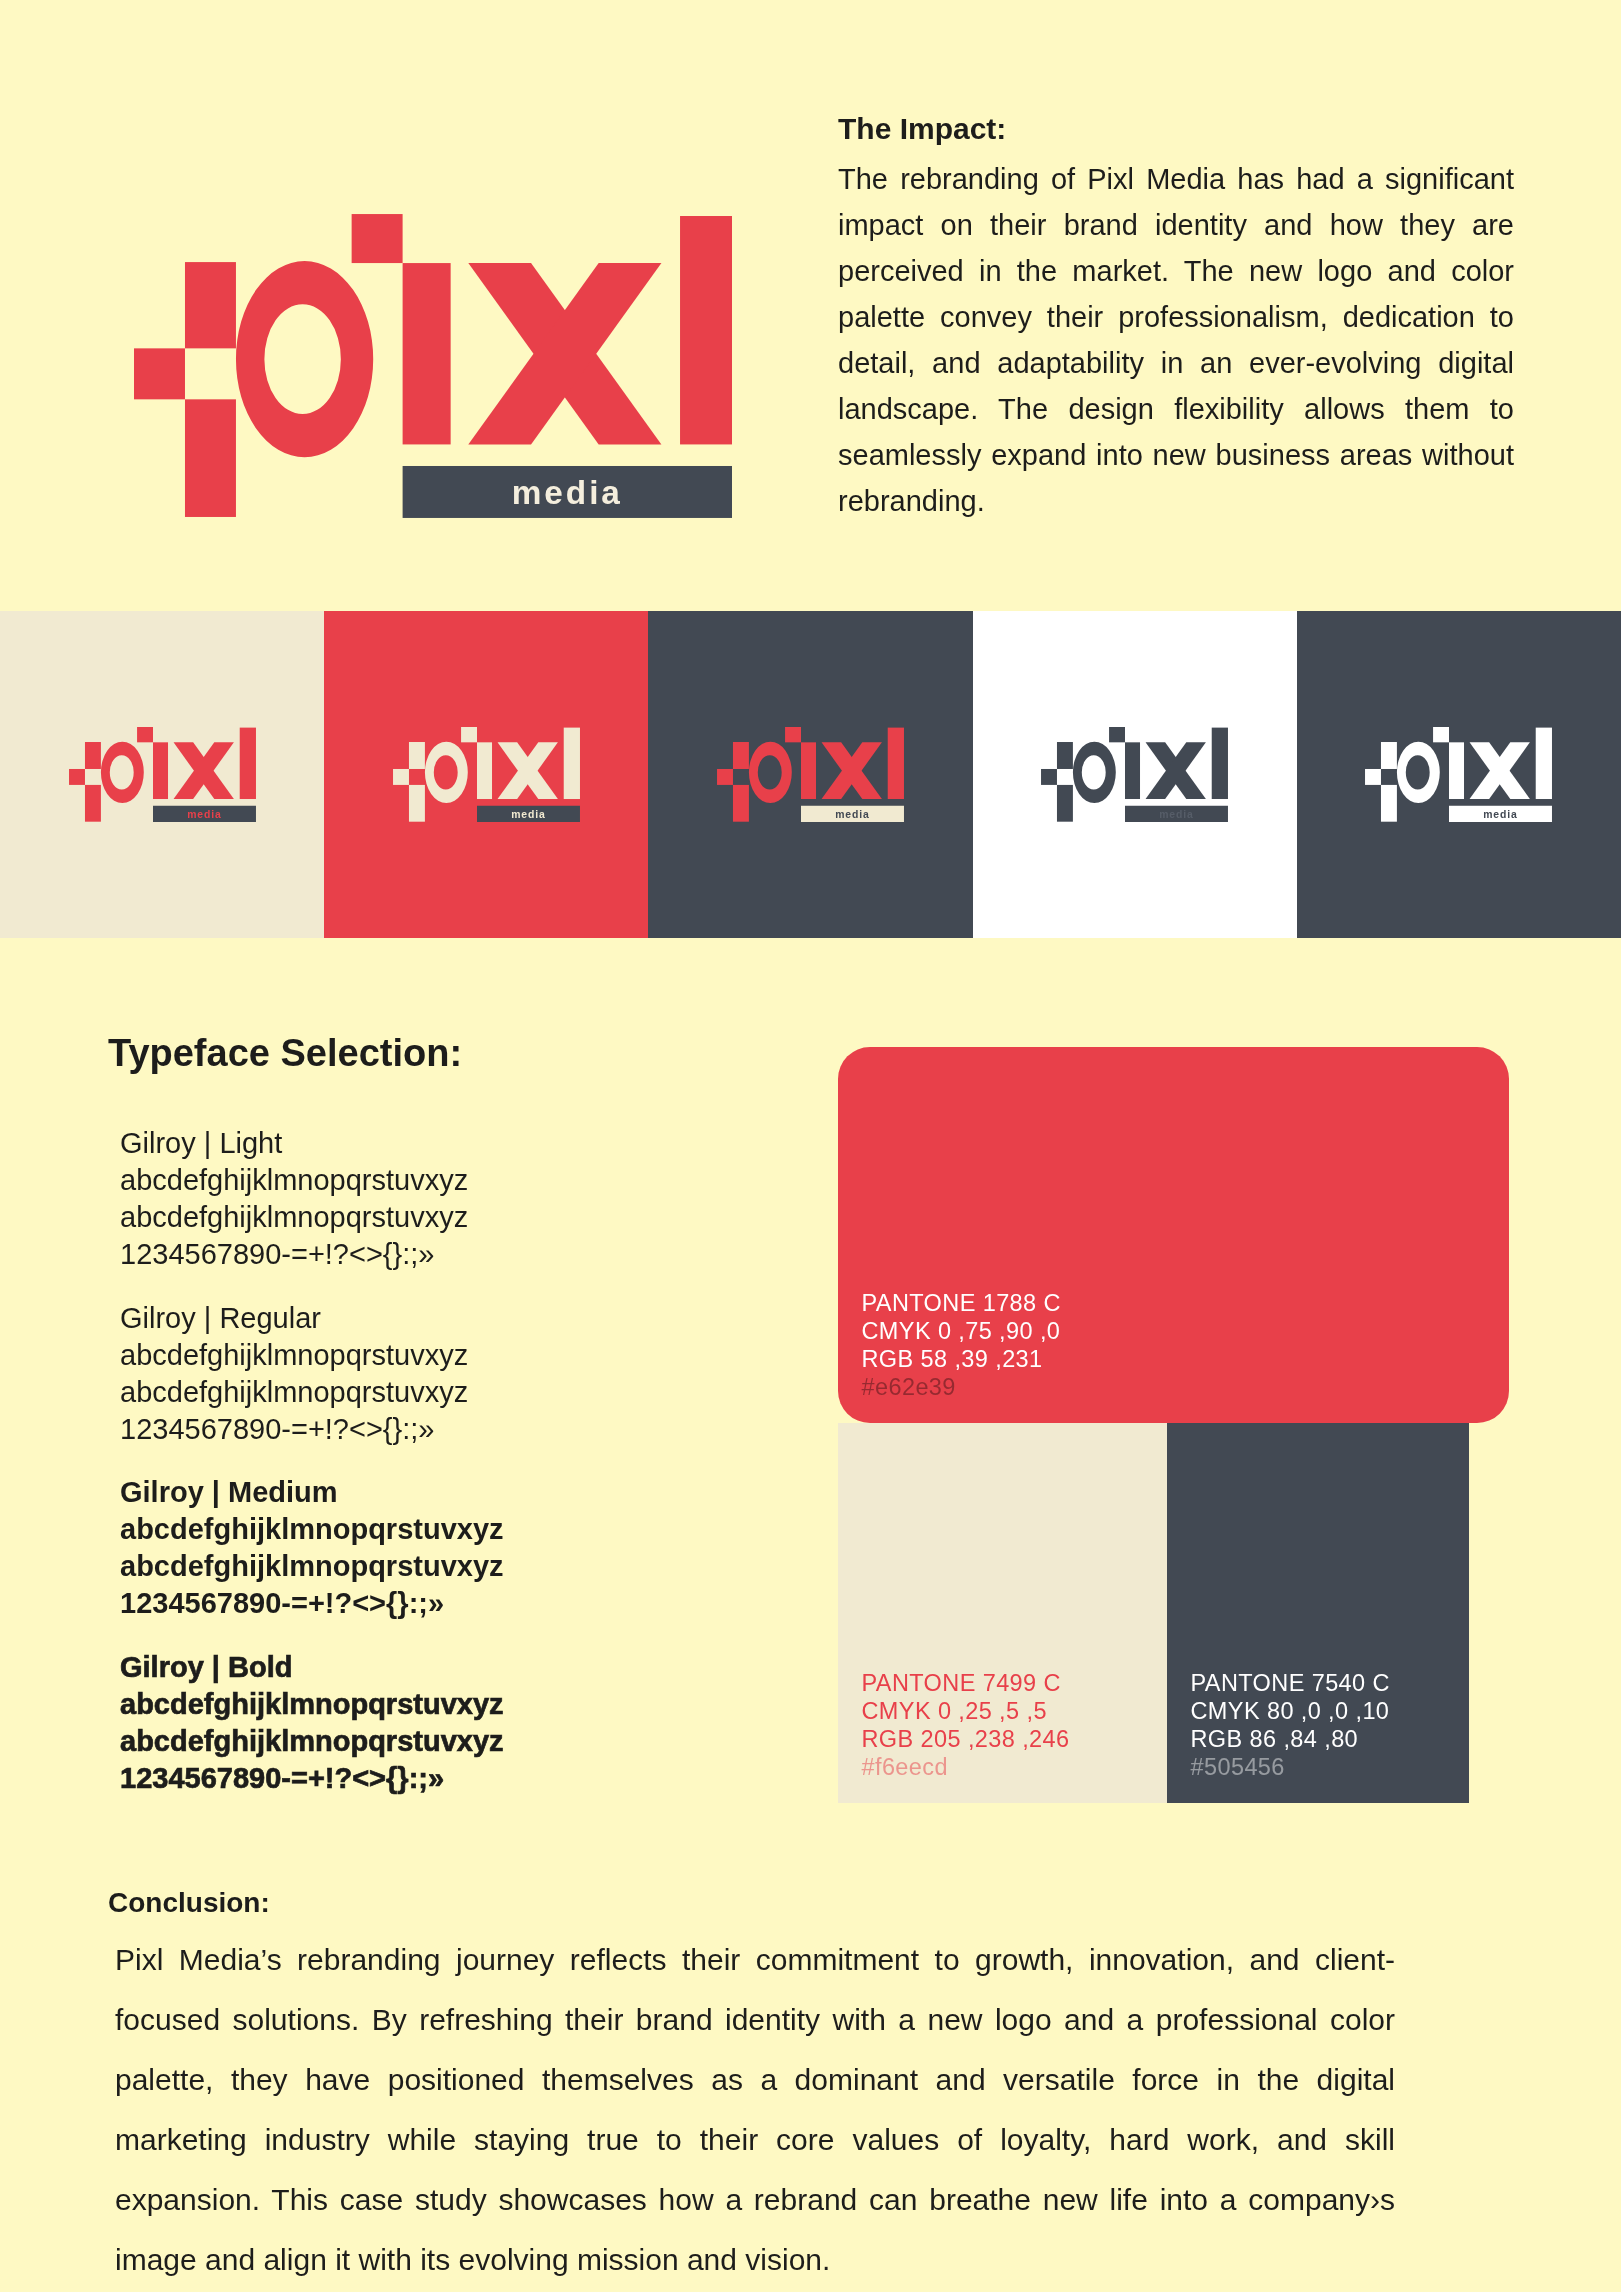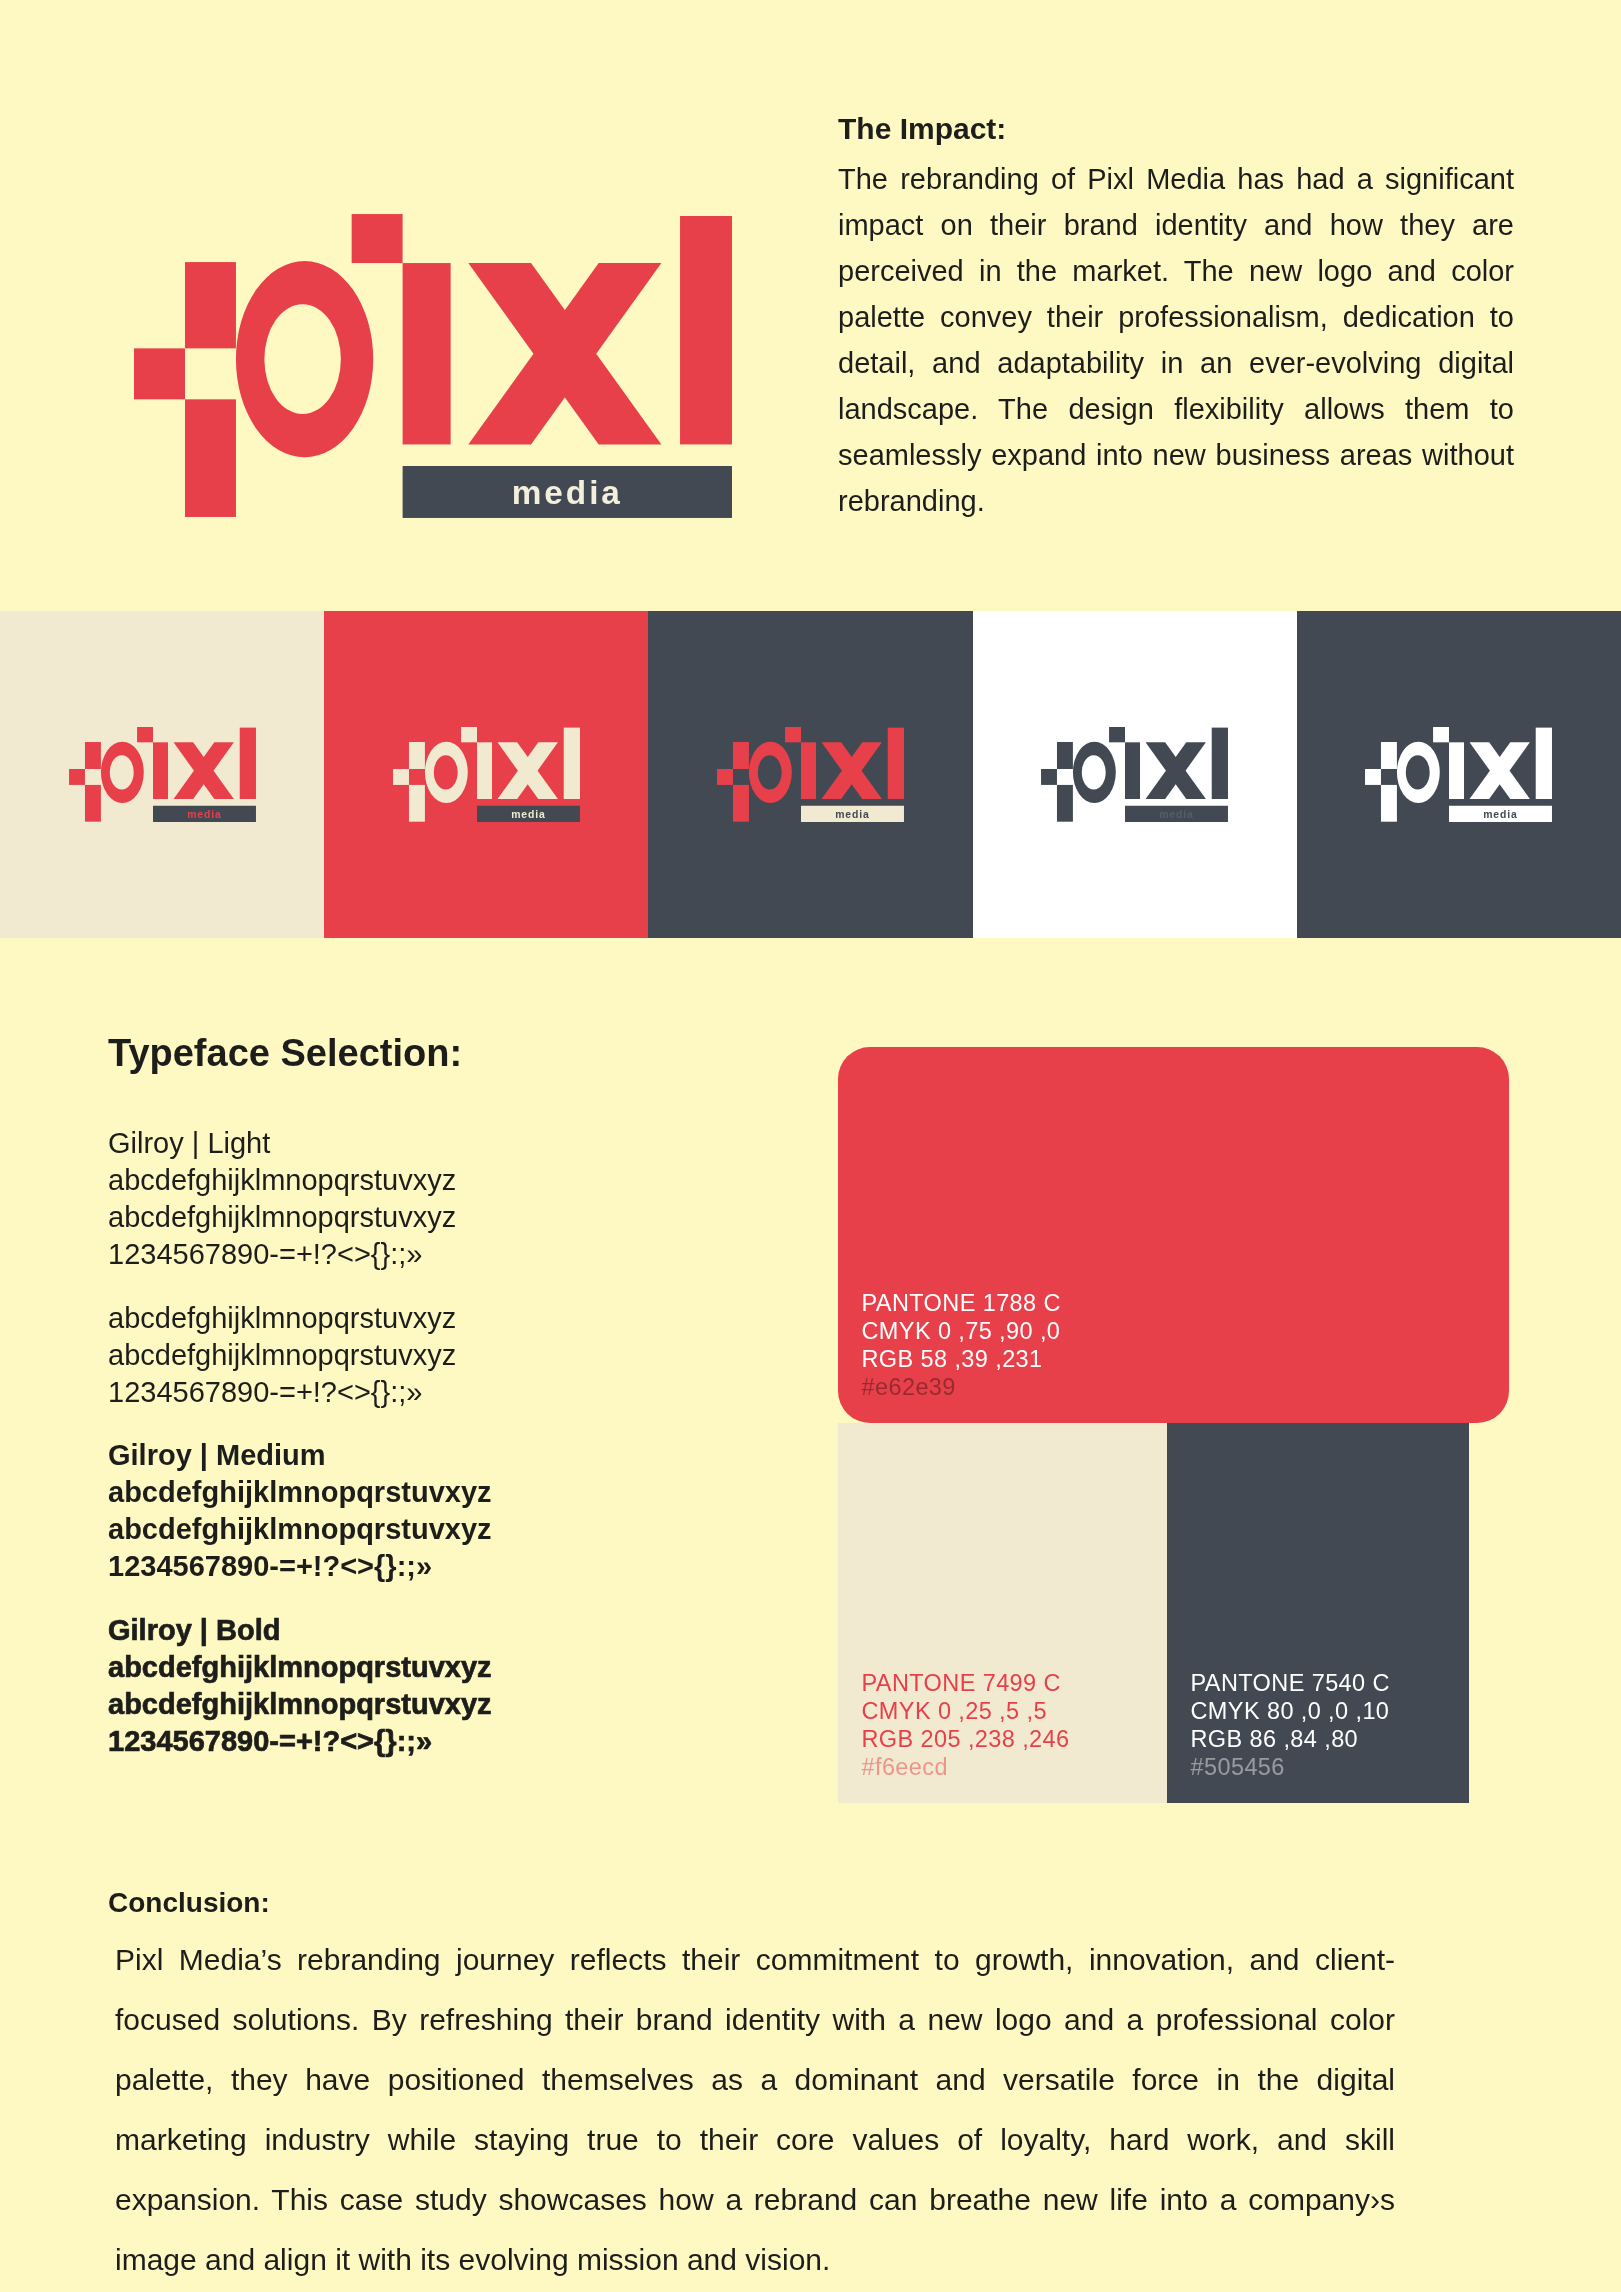--- a/index.html
+++ b/index.html
@@ -16,21 +16,21 @@
 
   
   .band{position:absolute;left:0;top:611px;width:1621px;height:327px;display:flex;}
   .tile{flex:1 1 0;display:flex;align-items:center;justify-content:center;}
   .tile svg{width:187px;height:95px;display:block;}
 
   
   .typefaces{position:absolute;left:108px;top:1035px;width:627px;}
   .typefaces h2{margin:0;font-size:38px;line-height:37px;font-weight:bold;}
   .type-samples{margin-top:53px;}
-  .type-sample{margin-bottom:26.5px;}
+  .type-sample{margin-bottom:26.5px;margin-left:12px;}
   .type-sample div{font-size:29px;line-height:37px;white-space:nowrap;}
   .weight-light div{font-weight:300;}
   .weight-regular div{font-weight:400;}
   .weight-medium div{font-weight:bold;}
   .weight-bold div{font-weight:bold;-webkit-text-stroke:0.7px currentColor;}
 
   
   .swatch{position:absolute;}
   .swatch-red{left:838px;top:1047px;width:671px;height:376px;}
   .swatch-cream{left:838px;top:1423px;width:366px;height:380px;}
@@ -117,20 +117,21 @@
   <section class="typefaces">
     <h2>Typeface Selection:</h2>
     <div class="type-samples">
       <div class="type-sample weight-light">
         <div>Gilroy | Light</div>
         <div>abcdefghijklmnopqrstuvxyz</div>
         <div>abcdefghijklmnopqrstuvxyz</div>
         <div>1234567890-=+!?&lt;&gt;{}:;»</div>
       </div>
       <div class="type-sample weight-regular">
+        <div>Gilroy | Regular</div>
         <div>abcdefghijklmnopqrstuvxyz</div>
         <div>abcdefghijklmnopqrstuvxyz</div>
         <div>1234567890-=+!?&lt;&gt;{}:;»</div>
       </div>
       <div class="type-sample weight-medium">
         <div>Gilroy | Medium</div>
         <div>abcdefghijklmnopqrstuvxyz</div>
         <div>abcdefghijklmnopqrstuvxyz</div>
         <div>1234567890-=+!?&lt;&gt;{}:;»</div>
       </div>

